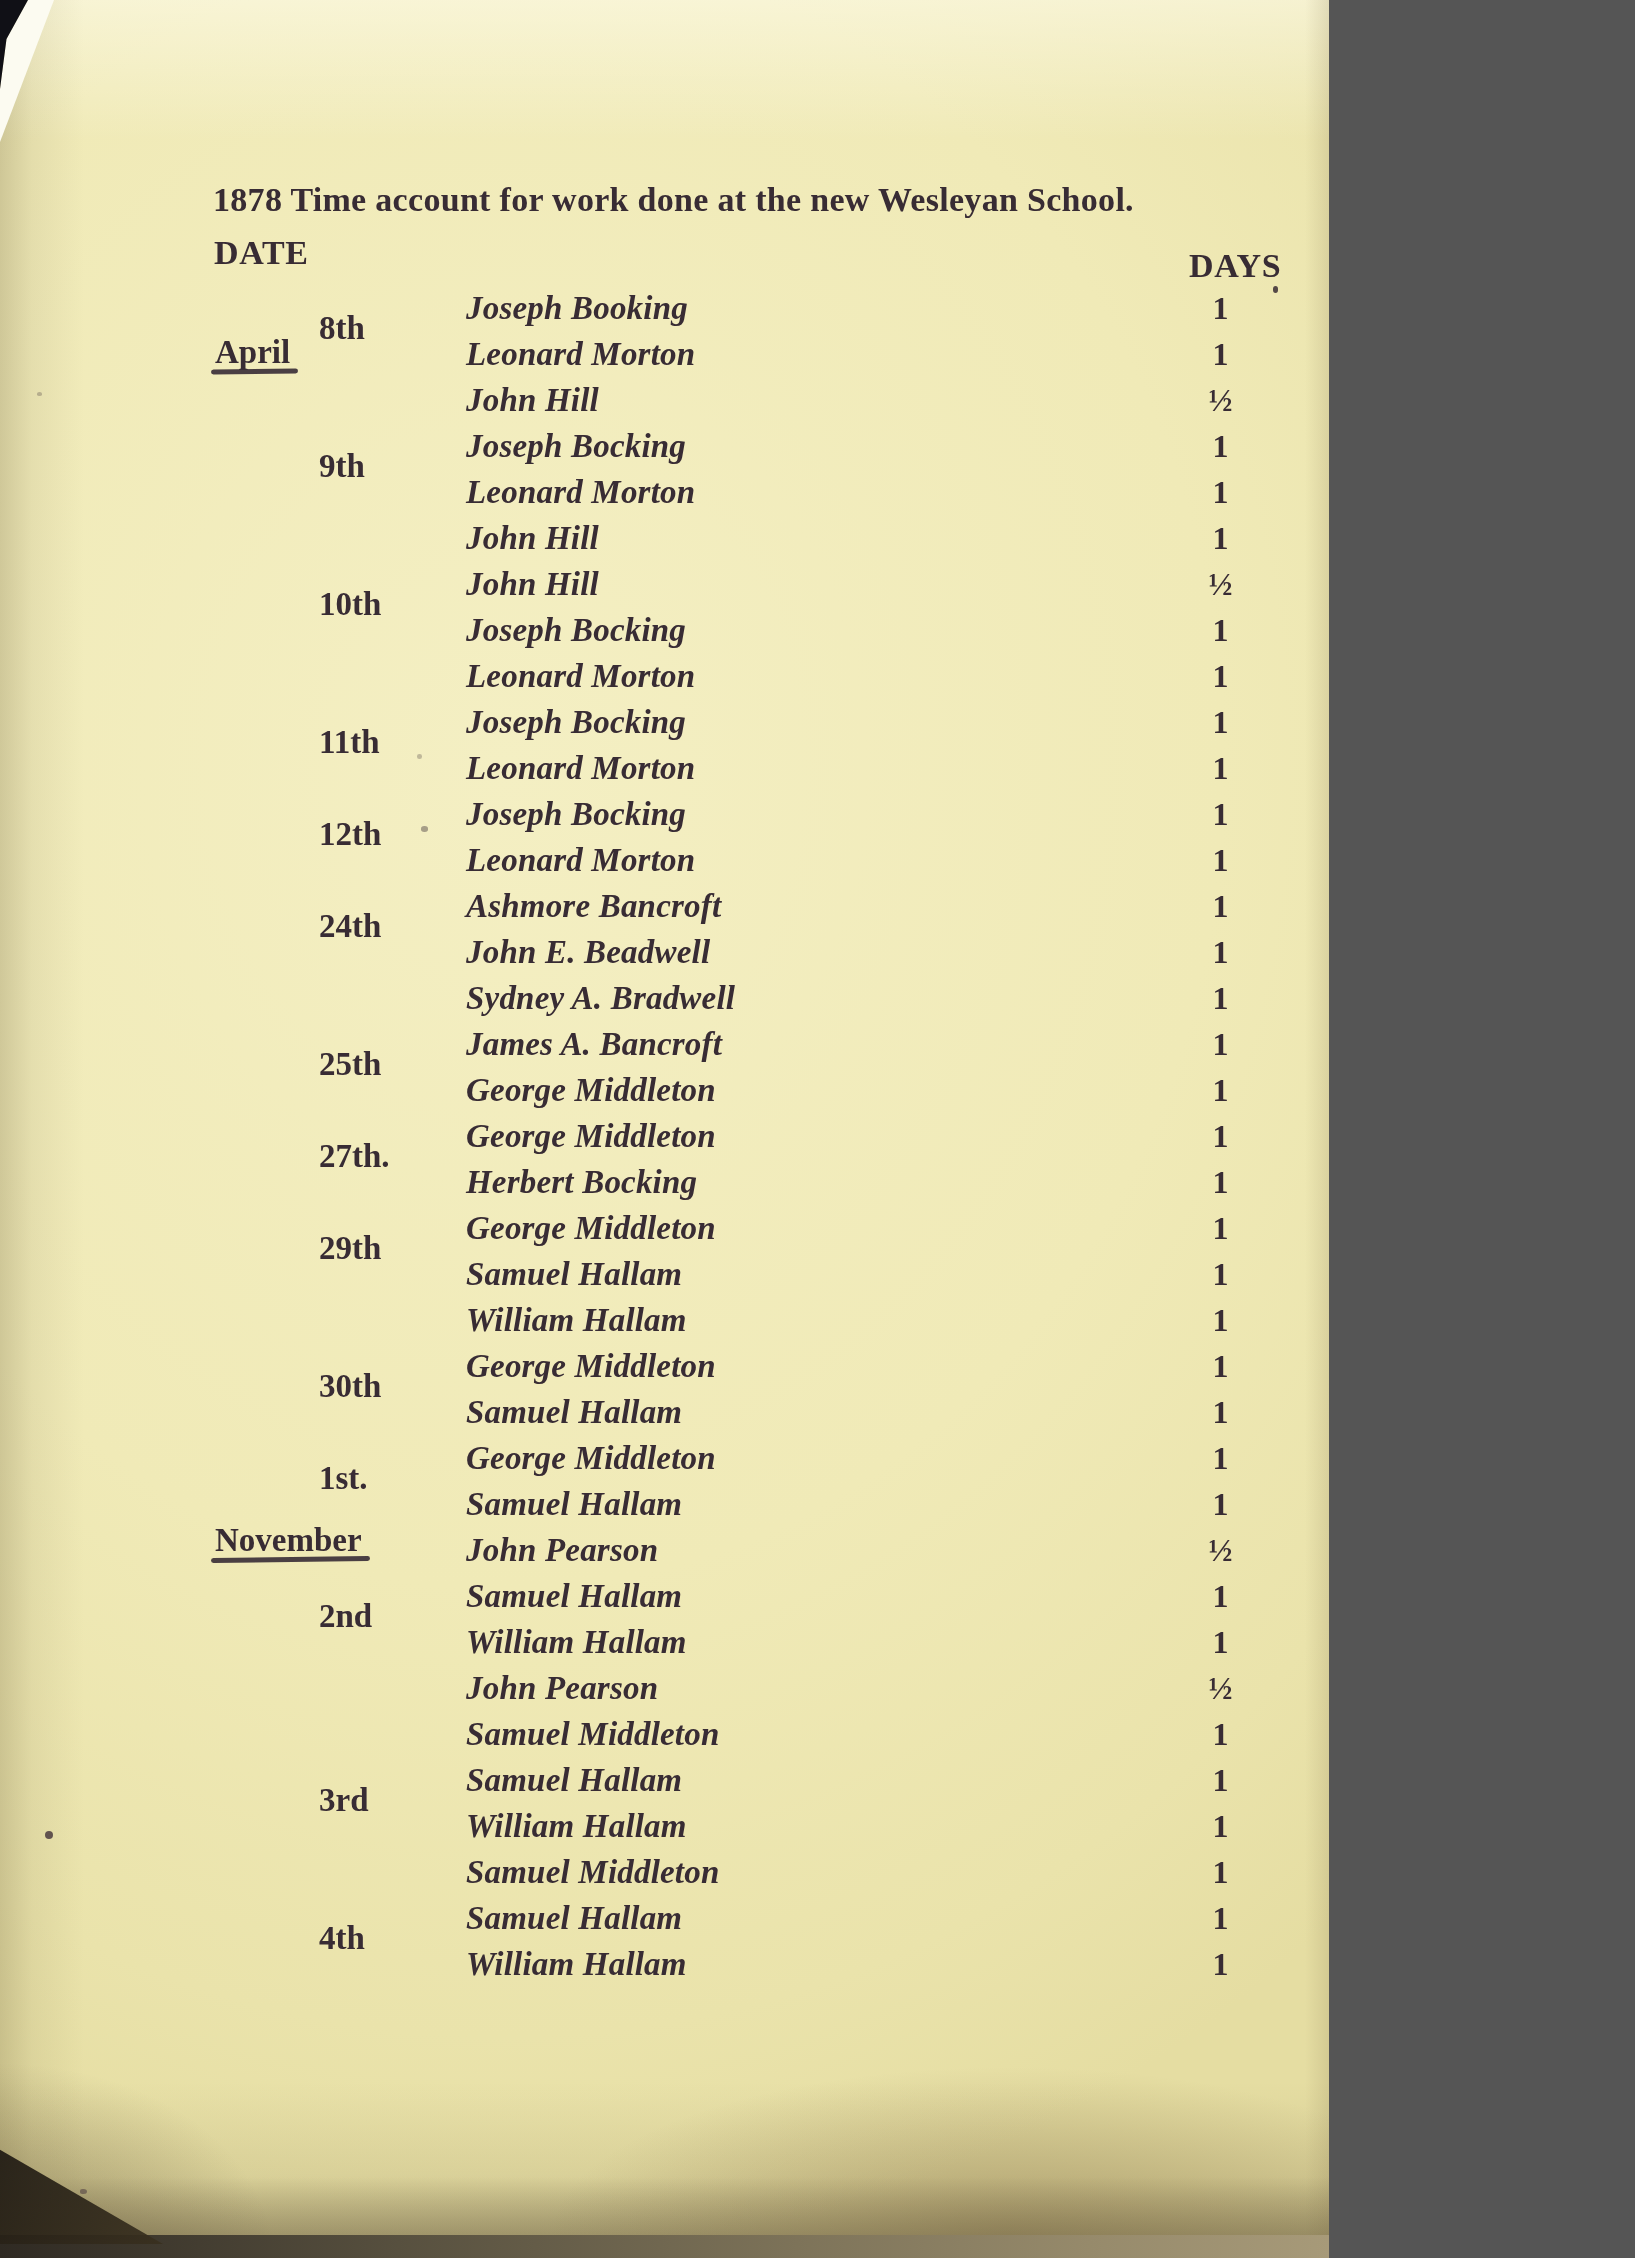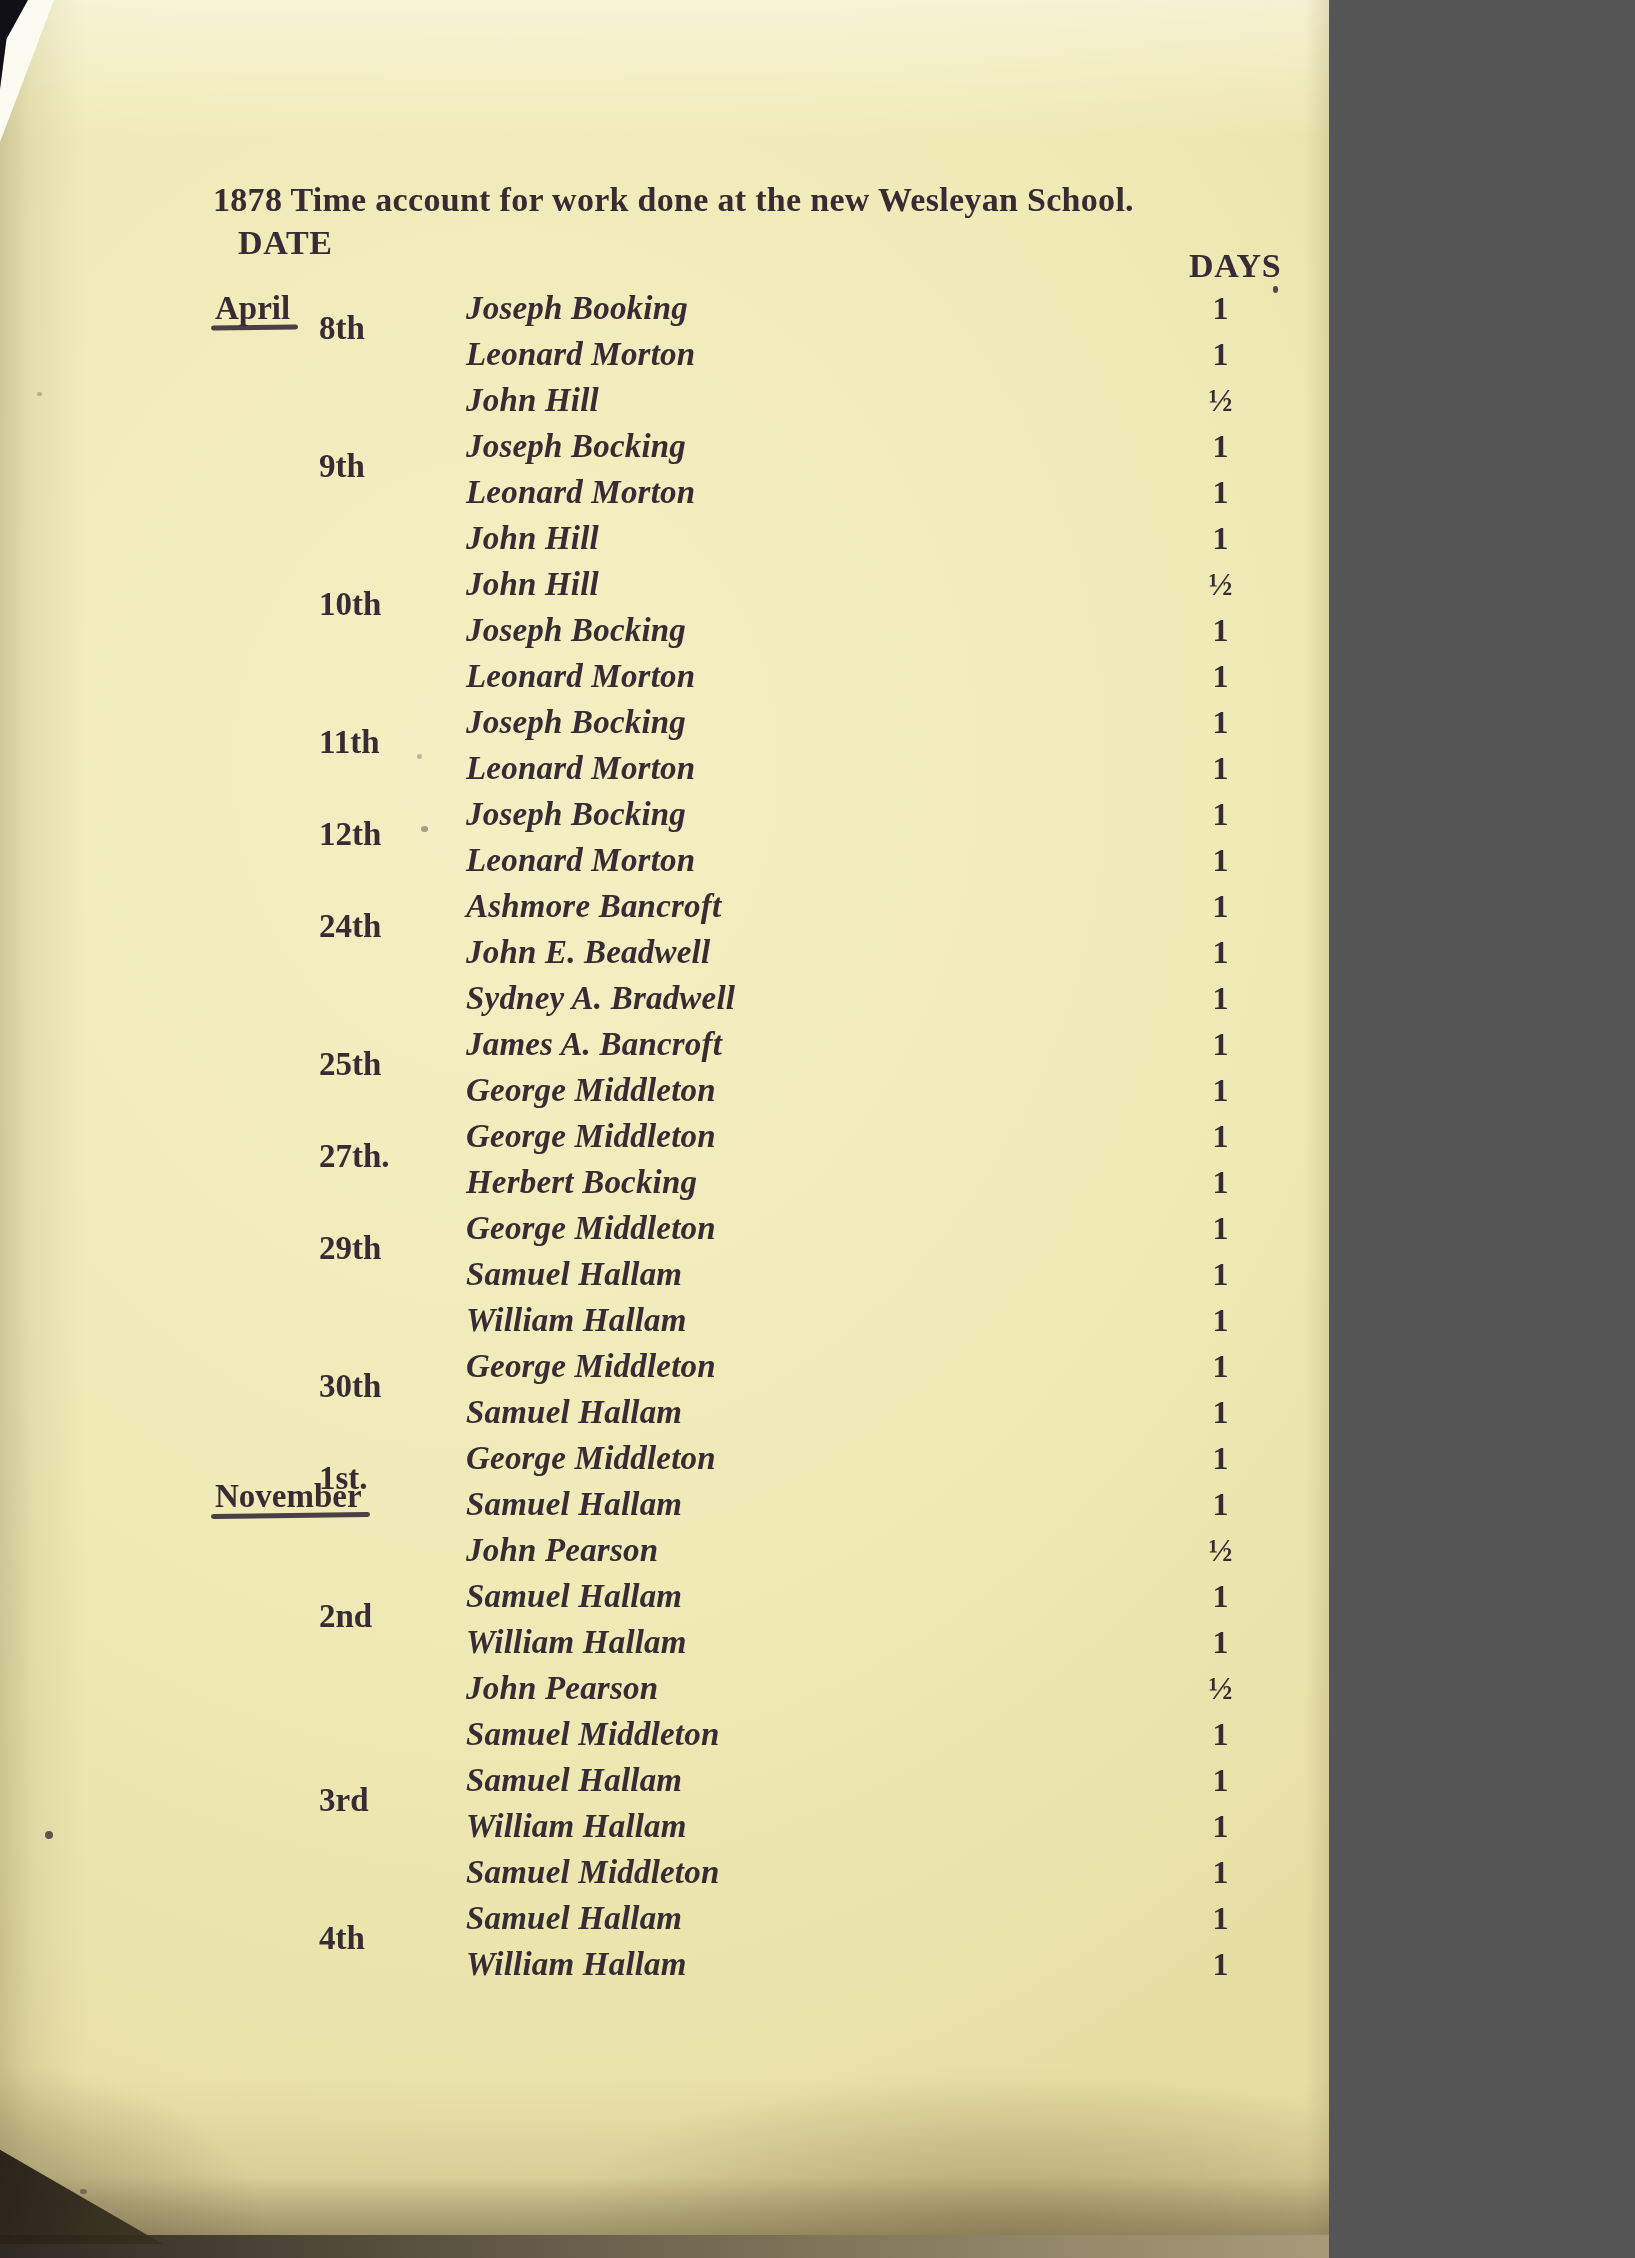--- a/index.html
+++ b/index.html
@@ -52,30 +52,30 @@
   .speck.s4 { left:80px;  top:2189px; width:6.5px;  height:4.7px;  opacity:.55; border-radius:40% 60% 60% 40%; }
   .speck.s5 { left:1456px; top:51px;  width:4.7px;  height:4.7px;  opacity:.40; }
   .speck.s6 { left:37px;  top:392px;  width:4.7px;  height:3.7px;  opacity:.30; }
 
   
   .title {
     position:absolute; left:213px; top:181px;
     font-size:34px; font-weight:bold; letter-spacing:0.3px; white-space:nowrap;
   }
   .col-head { position:absolute; font-size:34px; font-weight:bold; letter-spacing:0.7px; }
-  .head-date { left:214px; top:224px;margin-left:24px; }
+  .head-date { left:214px; top:234px; }
   .head-days { left:1189px; top:247px; }
   .days-dot {
     position:absolute; right:2.8px; bottom:-7.5px;
     width:5.6px; height:6.5px; border-radius:50%; background:#382c34; opacity:.85;
   }
 
   .month {
     position:absolute; left:215px; font-size:33px; font-weight:bold;
-    line-height:46px; height:46px; white-space:nowrap;
+    line-height:46px; height:46px; white-space:nowrap;margin-top:44px;
   }
   .month::after {
     content:""; position:absolute; left:-3.7px; right:-8.4px; bottom:0.9px; height:4.7px;
     background:#3c3038; border-radius:2.8px; transform:rotate(-0.7deg); opacity:.92;
   }
   .month.april { top:285px; }
   .month.may   { top:1473px; }
 
   .rows { position:absolute; left:214px; top:285px; width:1212px; }
   .row { position:relative; height:46px; line-height:46px; font-size:33px; font-weight:bold; }

